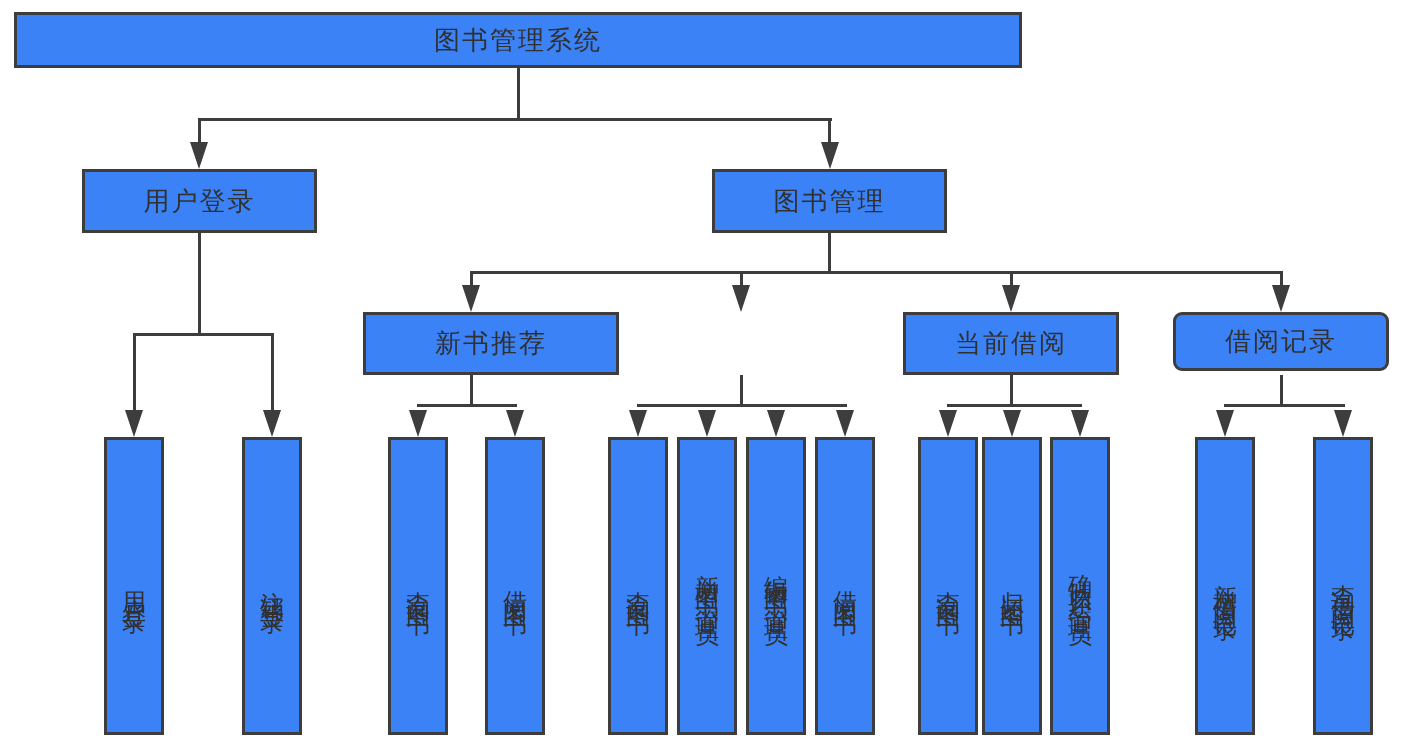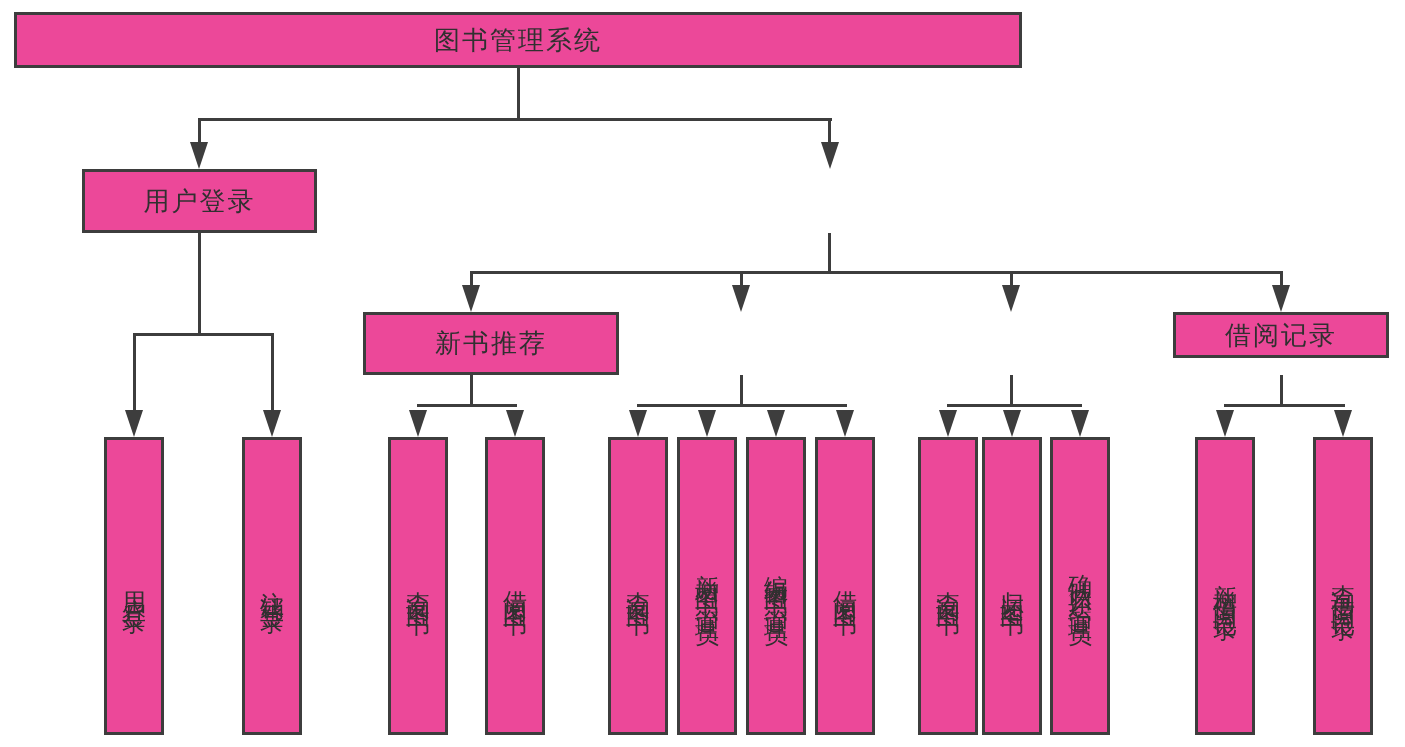--- a/index.html
+++ b/index.html
@@ -3,21 +3,21 @@
 <meta charset="utf-8">
 <style>
   html,body { margin:0; padding:0; background:#ffffff; }
   .canvas {
     position:relative; width:1405px; height:747px;
     background:#ffffff; overflow:hidden;
     font-family:"Liberation Sans","DejaVu Sans",sans-serif;
   }
   .box {
     position:absolute; box-sizing:border-box;
-    border:3px solid #3d3d3d; background:#ec4899;
+    border:3px solid #3d3d3d; background:#3b82f6;
     display:flex; align-items:center; justify-content:center;
     color:#303030;
   }
   .hlabel { font-size:26px; letter-spacing:2px; white-space:nowrap; }
   .vlabel {
     writing-mode:vertical-rl; font-size:24px; letter-spacing:7px;
     white-space:nowrap; color:#303030;
   }
   .line { position:absolute; background:#3d3d3d; }
   .arrow {
@@ -37,25 +37,31 @@
 
 <div class="canvas">
 
   <div class="box" style="left:14px; top:12px; width:1008px; height:56px;">
     <span class="hlabel">图书管理系统</span>
   </div>
 
   <div class="box" style="left:82px; top:169px; width:235px; height:64px;">
     <span class="hlabel">用户登录</span>
   </div>
+  <div class="box" style="left:712px; top:169px; width:235px; height:64px;">
+    <span class="hlabel">图书管理</span>
+  </div>
 
   <div class="box" style="left:363px; top:312px; width:256px; height:63px;">
     <span class="hlabel">新书推荐</span>
   </div>
-  <div class="box" style="left:1173px; top:312px; width:216px; height:46px;">
+  <div class="box" style="left:903px; top:312px; width:216px; height:63px;">
+    <span class="hlabel">当前借阅</span>
+  </div>
+  <div class="box" style="left:1173px; top:312px; width:216px; height:59px;border-radius:9px;">
     <span class="hlabel">借阅记录</span>
   </div>
 
   <div class="box" style="left:104px; top:437px; width:60px; height:298px;">
     <span class="vlabel">用户登录</span>
   </div>
   <div class="box" style="left:242px; top:437px; width:60px; height:298px;">
     <span class="vlabel">注销登录</span>
   </div>
 

